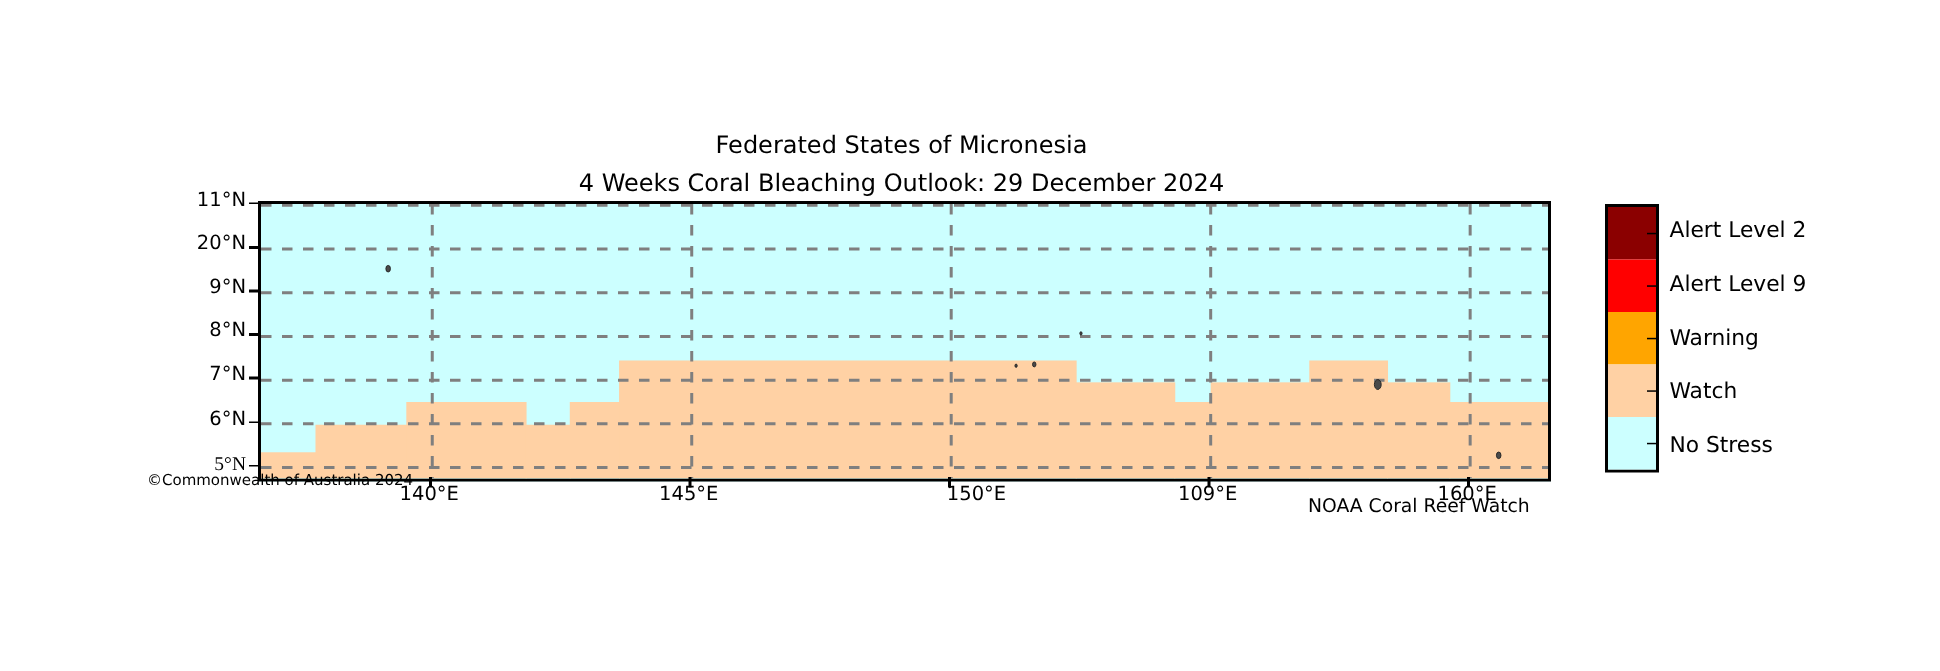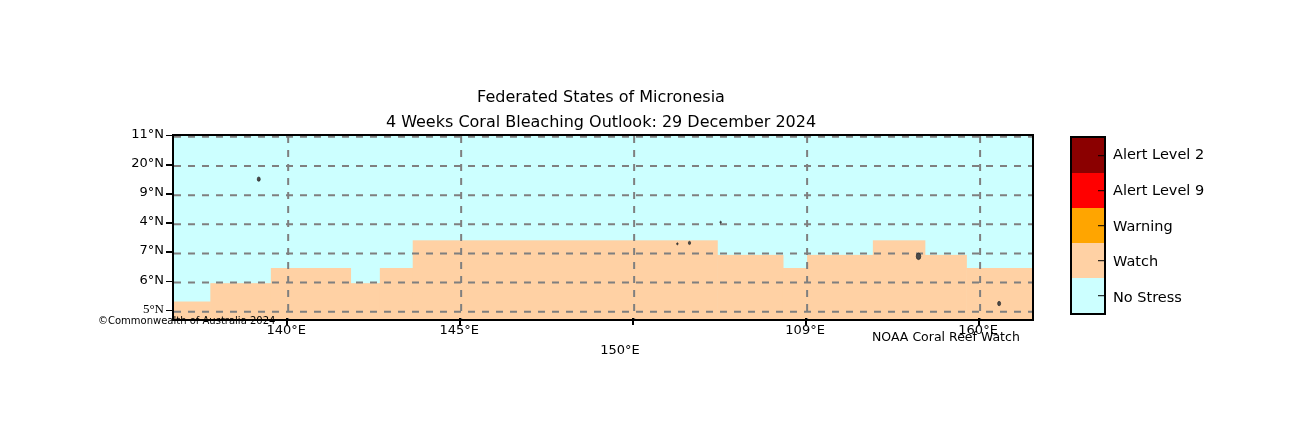--- a/index.html
+++ b/index.html
@@ -173,35 +173,35 @@
       </svg>
   </div>
 
   <div id="ytick-container">
       <div class="ytick-wrap" style="top: 300.715px; font-family: Liberation Serif, serif;">5°N</div>
       <div class="ytick-mark" style="top: 309.715px;"></div>
       <div class="ytick-wrap" style="top: 271.575px;">6°N</div>
       <div class="ytick-mark" style="top: 280.575px;"></div>
       <div class="ytick-wrap" style="top: 242.435px;">7°N</div>
       <div class="ytick-mark" style="top: 251.435px;"></div>
-      <div class="ytick-wrap" style="top: 213.295px;">4°N</div>
+      <div class="ytick-wrap" style="top: 213.295px;">8°N</div>
       <div class="ytick-mark" style="top: 222.295px;"></div>
       <div class="ytick-wrap" style="top: 184.154px;">9°N</div>
       <div class="ytick-mark" style="top: 193.154px;"></div>
       <div class="ytick-wrap" style="top: 155.014px;">20°N</div>
       <div class="ytick-mark" style="top: 164.014px;"></div>
       <div class="ytick-wrap" style="top: 125.874px;">11°N</div>
       <div class="ytick-mark" style="top: 134.874px;"></div>
     </div>
   <div id="xtick-container">
       <div class="xtick-wrap" style="left: 286.169px;">140°E</div>
       <div class="xtick-mark" style="left: 286.169px;"></div>
       <div class="xtick-wrap" style="left: 459.153px;">145°E</div>
       <div class="xtick-mark" style="left: 459.153px;"></div>
-      <div class="xtick-wrap" style="left: 620px; margin-top: 20px;">150°E</div>
+      <div class="xtick-wrap" style="left: 651px;">150°E</div>
       <div class="xtick-mark" style="left: 632.137px;"></div>
       <div class="xtick-wrap" style="left: 805.121px;">109°E</div>
       <div class="xtick-mark" style="left: 805.121px;"></div>
       <div class="xtick-wrap" style="left: 978.105px;">160°E</div>
       <div class="xtick-mark" style="left: 978.105px;"></div>
     </div>
 
   <div class="attrib-left">
     <div>©Commonwealth of Australia 2024</div>
   </div>

